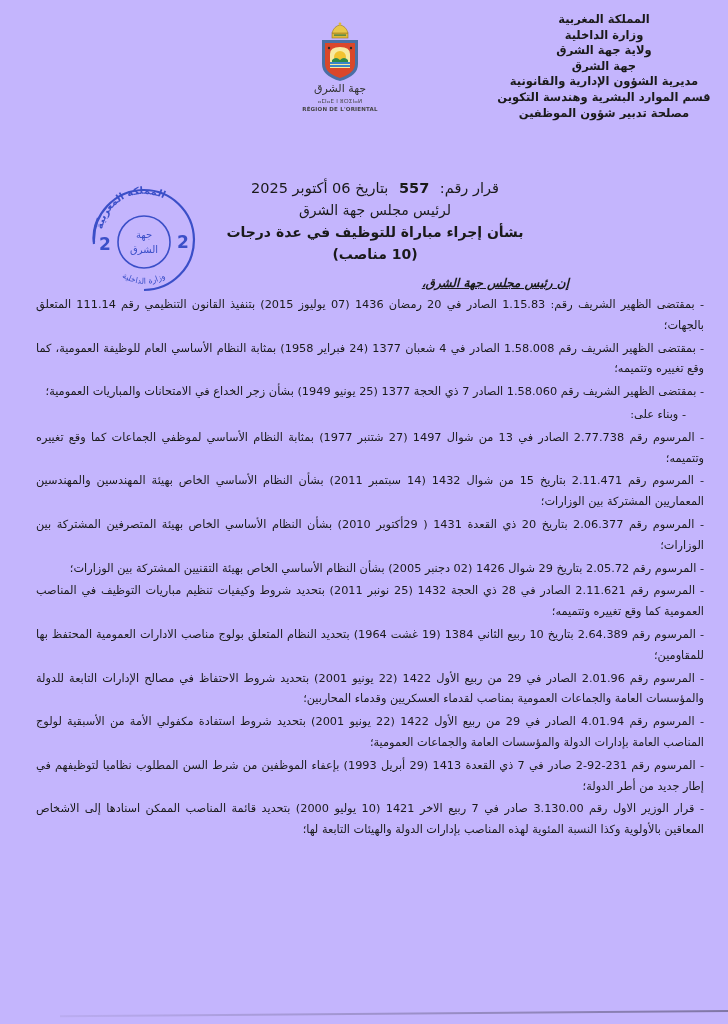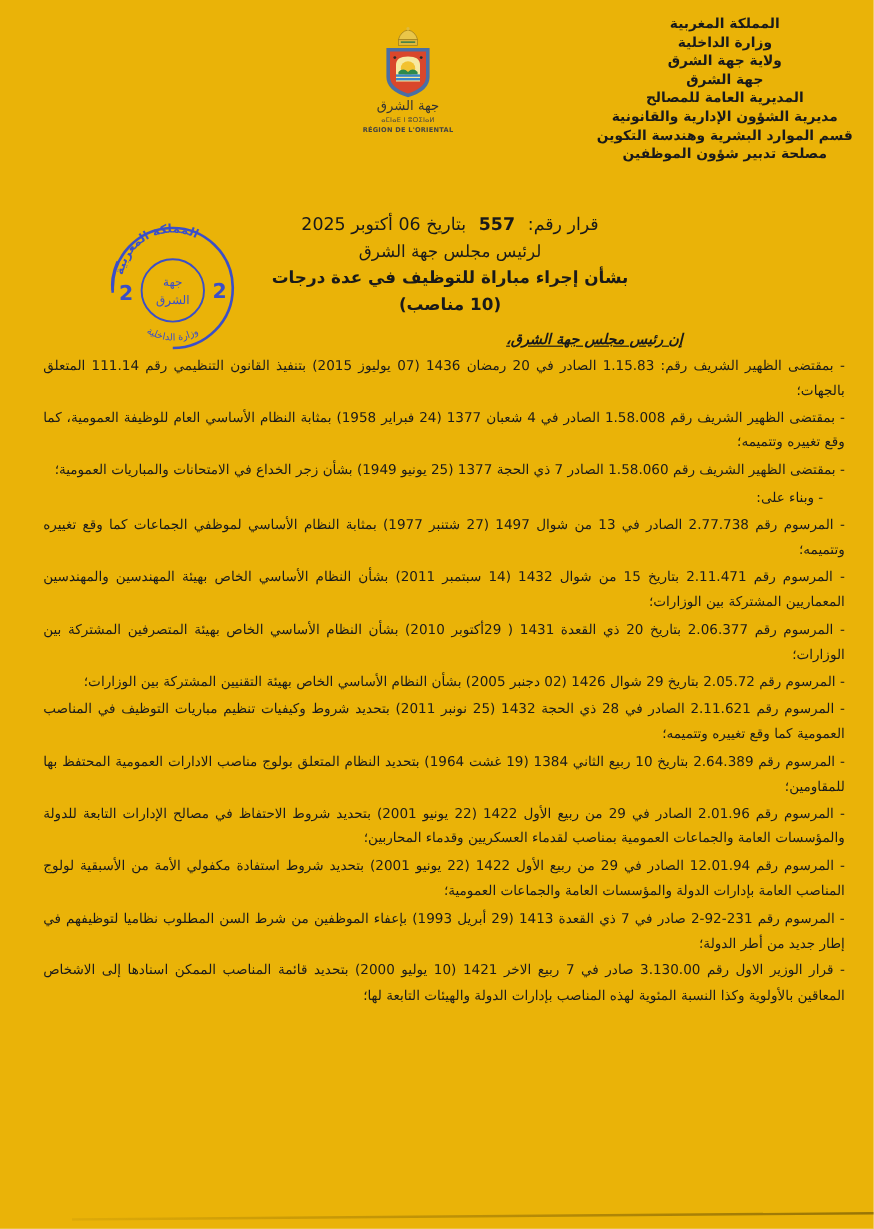--- a/index.html
+++ b/index.html
@@ -1,17 +1,17 @@
 <!DOCTYPE html>
 <html><head>
 <meta charset="utf-8">
 <style>
   html, body { margin:0; padding:0; background:#ffffff; }
   body { width:728px; height:1024px; position:relative; overflow:hidden; font-family:"DejaVu Sans", sans-serif; color:#1a1a1a; }
-  .page { position:absolute; inset:0; background:#eab308; }
+  .page { position:absolute; inset:0; background:#c4b5fd; }
   .scan-line { position:absolute; left:60px; right:0; top:1010px; height:2px; background:linear-gradient(90deg, rgba(0,0,0,0.05), rgba(0,0,0,0.35)); transform:rotate(-0.45deg); transform-origin:right center; }
 
   .admin-header { position:absolute; right:14px; top:12px; width:220px; direction:rtl; text-align:center; }
   .admin-header div { font-size:11.5px; font-weight:bold; line-height:15.6px; white-space:nowrap; }
 
   .logo { position:absolute; left:298px; top:22px; width:84px; height:102px; }
   .logo .crown { position:absolute; left:30px; top:0; width:24px; height:18px; }
   .logo .shield { position:absolute; left:22px; top:16px; width:40px; height:44px; }
   .logo .logo-ar { position:absolute; left:0; top:60px; width:84px; text-align:center; font-size:11px; color:#333; direction:rtl; }
   .logo .logo-tif { position:absolute; left:0; top:76px; width:84px; text-align:center; font-size:5.5px; color:#444; letter-spacing:0.2px; }
@@ -34,21 +34,20 @@
 </head>
 <body>
 
 <div class="page">
 
   <div class="admin-header">
     <div>المملكة المغربية</div>
     <div>وزارة الداخلية</div>
     <div>ولاية جهة الشرق</div>
     <div>جهة الشرق</div>
-    <div>المديرية العامة للمصالح</div>
     <div>مديرية الشؤون الإدارية والقانونية</div>
     <div>قسم الموارد البشرية وهندسة التكوين</div>
     <div>مصلحة تدبير شؤون الموظفين</div>
   </div>
 
   <div class="logo">
     <svg class="crown" viewBox="0 0 24 18">
       <rect x="4" y="11" width="16" height="5" fill="#e0b93a" stroke="#9a7a1c" stroke-width="0.6"></rect>
       <path d="M4 11 Q6 4 12 3 Q18 4 20 11 Z" fill="#e9c64a" stroke="#9a7a1c" stroke-width="0.6"></path>
       <circle cx="12" cy="2" r="1.4" fill="#e0b93a"></circle>
@@ -110,19 +109,19 @@
     <div class="para single">- بمقتضى الظهير الشريف رقم 1.58.060 الصادر 7 ذي الحجة 1377 (25 يونيو 1949) بشأن زجر الخداع في الامتحانات والمباريات العمومية؛</div>
     <div class="sub-item">-    وبناء على:</div>
 
     <div class="para">- المرسوم رقم 2.77.738 الصادر في 13 من شوال 1497 (27 شتنبر 1977) بمثابة النظام الأساسي لموظفي الجماعات كما وقع تغييره وتتميمه؛</div>
     <div class="para">- المرسوم رقم 2.11.471 بتاريخ 15 من شوال 1432 (14 سبتمبر 2011) بشأن النظام الأساسي الخاص بهيئة المهندسين والمهندسين المعماريين المشتركة بين الوزارات؛</div>
     <div class="para">- المرسوم رقم 2.06.377 بتاريخ 20 ذي القعدة 1431 ( 29أكتوبر 2010) بشأن النظام الأساسي الخاص بهيئة المتصرفين المشتركة بين الوزارات؛</div>
     <div class="para single">- المرسوم رقم 2.05.72 بتاريخ 29 شوال 1426 (02 دجنبر 2005) بشأن النظام الأساسي الخاص بهيئة التقنيين المشتركة بين الوزارات؛</div>
     <div class="para">- المرسوم رقم 2.11.621 الصادر في 28 ذي الحجة 1432 (25 نونبر 2011) بتحديد شروط وكيفيات تنظيم مباريات التوظيف في المناصب العمومية كما وقع تغييره وتتميمه؛</div>
     <div class="para">- المرسوم رقم 2.64.389 بتاريخ 10 ربيع الثاني 1384 (19 غشت 1964) بتحديد النظام المتعلق بولوج مناصب الادارات العمومية المحتفظ بها للمقاومين؛</div>
     <div class="para">- المرسوم رقم 2.01.96 الصادر في 29 من ربيع الأول 1422 (22 يونيو 2001) بتحديد شروط الاحتفاظ في مصالح الإدارات التابعة للدولة والمؤسسات العامة والجماعات العمومية بمناصب لقدماء العسكريين وقدماء المحاربين؛</div>
-    <div class="para">- المرسوم رقم 12.01.94 الصادر في 29 من ربيع الأول 1422 (22 يونيو 2001) بتحديد شروط استفادة مكفولي الأمة من الأسبقية لولوج المناصب العامة بإدارات الدولة والمؤسسات العامة والجماعات العمومية؛</div>
+    <div class="para">- المرسوم رقم 4.01.94 الصادر في 29 من ربيع الأول 1422 (22 يونيو 2001) بتحديد شروط استفادة مكفولي الأمة من الأسبقية لولوج المناصب العامة بإدارات الدولة والمؤسسات العامة والجماعات العمومية؛</div>
     <div class="para">- المرسوم رقم 231-92-2 صادر في 7 ذي القعدة 1413 (29 أبريل 1993) بإعفاء الموظفين من شرط السن المطلوب نظاميا لتوظيفهم في إطار جديد من أطر الدولة؛</div>
     <div class="para">- قرار الوزير الاول رقم 3.130.00 صادر في 7 ربيع الاخر 1421 (10 يوليو 2000) بتحديد قائمة المناصب الممكن اسنادها إلى الاشخاص المعاقين بالأولوية وكذا النسبة المئوية لهذه المناصب بإدارات الدولة والهيئات التابعة لها؛</div>
   </div>
 
   <div class="scan-line"></div>
 </div>
 
 </body></html>

